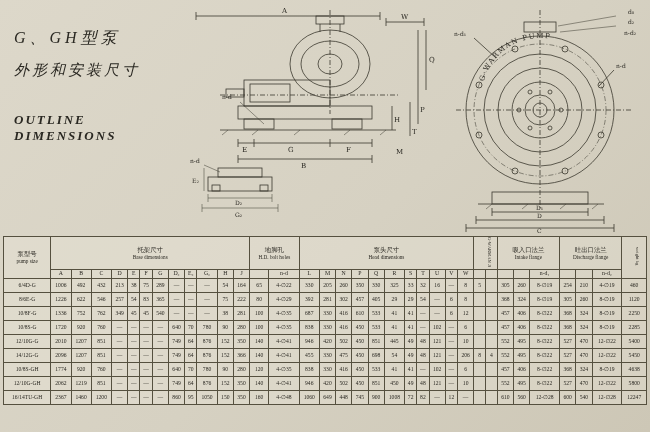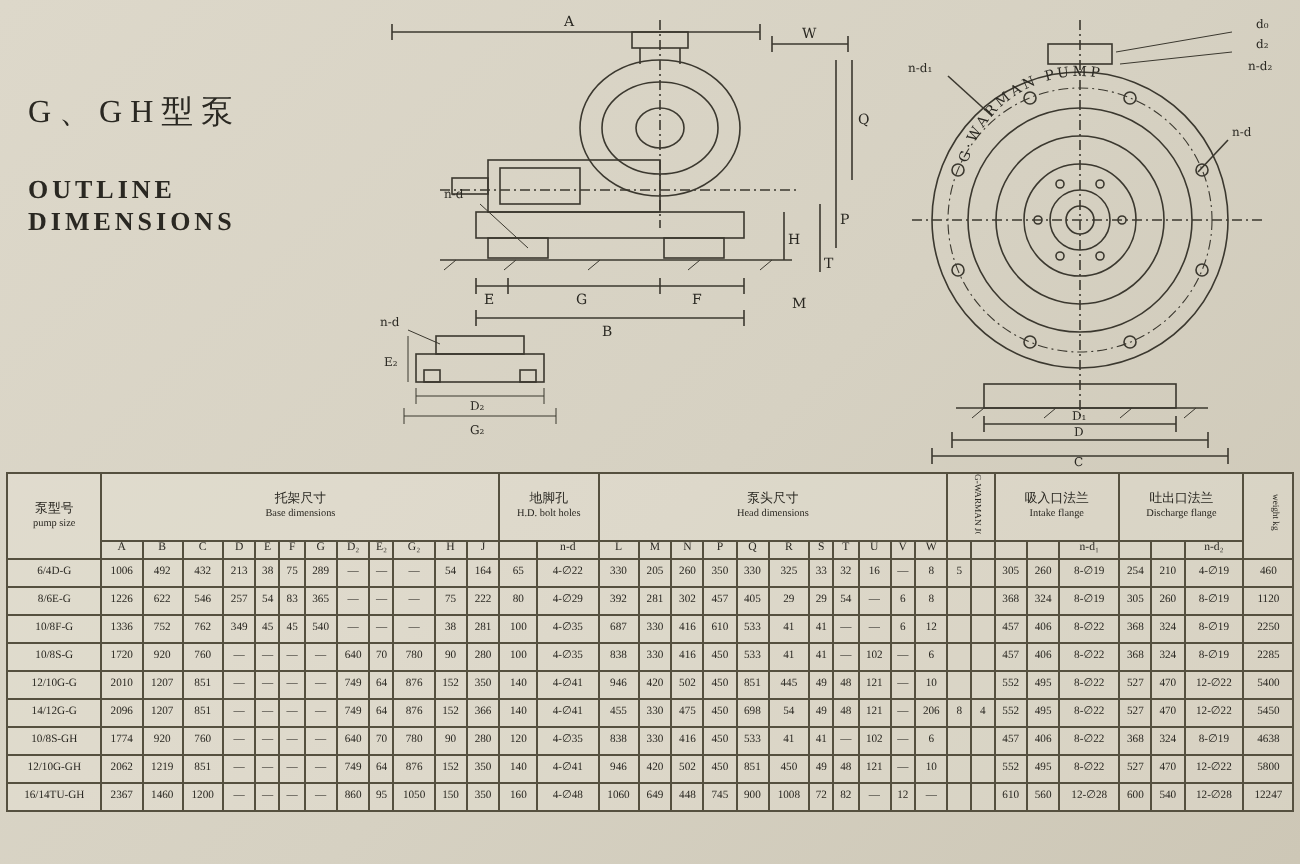--- a/index.html
+++ b/index.html
@@ -1,24 +1,24 @@
 <!DOCTYPE html>
 <html><head>
 <meta charset="utf-8">
 <style>
   *{box-sizing:border-box;}
   html,body{margin:0;padding:0;}
   body{width:650px;height:432px;overflow:hidden;background:#cfc9ba;}
   .page{position:relative;width:650px;height:432px;
     background:linear-gradient(135deg,#ddd8ca 0%,#d6d1c2 55%,#cdc7b6 100%);
     font-family:"Liberation Serif","DejaVu Serif","DejaVu Sans",serif;color:#2a2822;}
-  .title-block{position:absolute;left:14px;top:46px;width:170px;}
+  .title-block{position:absolute;left:14px;top:28px;width:170px;font-style:italic;}
   .t-cn1{font-size:16px;letter-spacing:4px;}
   .t-cn2{font-size:15px;letter-spacing:3px;margin-top:12px;}
-  .t-en1{font-size:13px;font-weight:bold;letter-spacing:2px;margin-top:20px;}
+  .t-en1{font-size:13px;font-weight:bold;letter-spacing:2px;margin-top:32px;}
   .t-en2{font-size:12px;letter-spacing:1.5px;margin-top:14px;}
   svg{position:absolute;}
   svg line,svg path,svg rect,svg ellipse,svg circle,svg polygon{stroke:#3b382f;fill:none;stroke-width:0.8;}
   svg .thin{stroke-width:0.5;}
   svg .dash{stroke-dasharray:5 2 1 2;stroke-width:0.55;}
   svg text{fill:#2a2822;stroke:none;font-size:7px;font-family:"DejaVu Serif","DejaVu Sans",serif;}
   svg text.small{font-size:6px;}
   #sideview{left:180px;top:2px;}
   #frontview{left:448px;top:2px;}
   table{position:absolute;left:3px;top:236px;width:644px;border-collapse:collapse;
@@ -34,20 +34,21 @@
   tbody tr{height:14px;}
   tbody th{font-size:5.6px;}
 </style>
 </head>
 <body>
 
 <div class="page">
 
   <div class="title-block">
     <div class="t-cn1">G、GH型泵</div>
+    <div class="t-cn2">外形和安装尺寸</div>
     <div class="t-en1">OUTLINE DIMENSIONS</div>
   </div>
 
   <svg id="sideview" width="262" height="232" viewBox="0 0 262 232">
     <g class="thin">
       <line x1="16" y1="14" x2="200" y2="14"></line>
         <line x1="16" y1="10" x2="16" y2="18"></line>
         <line x1="200" y1="10" x2="200" y2="18"></line>
       <line x1="206" y1="20" x2="244" y2="20"></line>
         <line x1="206" y1="16" x2="206" y2="24"></line>

